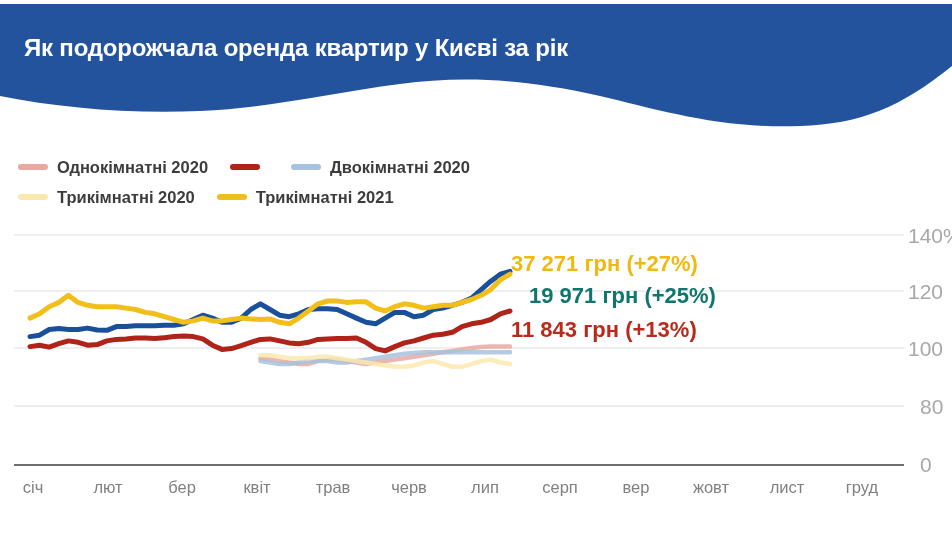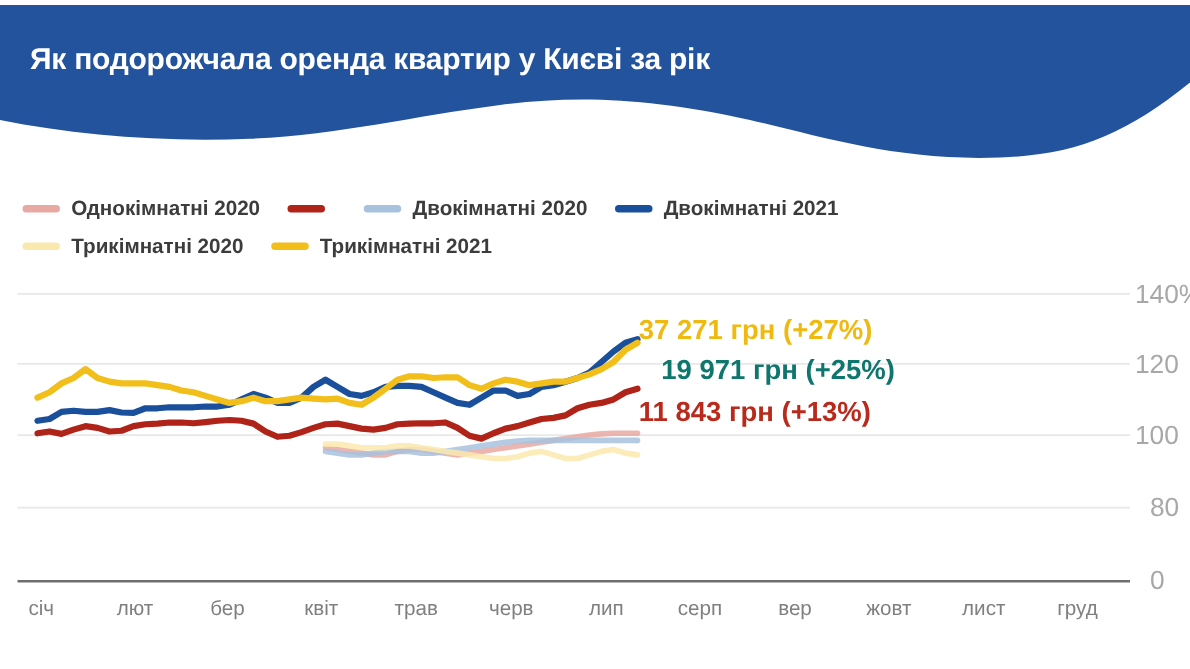--- a/index.html
+++ b/index.html
@@ -70,24 +70,20 @@
         <span class="swatch" style="background:#E8A9A2"></span>
         <span class="legend-label">Однокімнатні 2020</span>
       </div>
       <div class="legend-item">
         <span class="swatch" style="background:#B02318"></span>
       </div>
       <div class="legend-item">
         <span class="swatch" style="background:#A8C2DE"></span>
         <span class="legend-label">Двокімнатні 2020</span>
       </div>
-      <div class="legend-item">
-        <span class="swatch" style="background:#1A4F9C"></span>
-        <span class="legend-label">Двокімнатні 2021</span>
-      </div>
     </div>
     <div class="legend-row">
       <div class="legend-item">
         <span class="swatch" style="background:#FAE9AE"></span>
         <span class="legend-label">Трикімнатні 2020</span>
       </div>
       <div class="legend-item">
         <span class="swatch" style="background:#F2BE1A"></span>
         <span class="legend-label">Трикімнатні 2021</span>
       </div>

